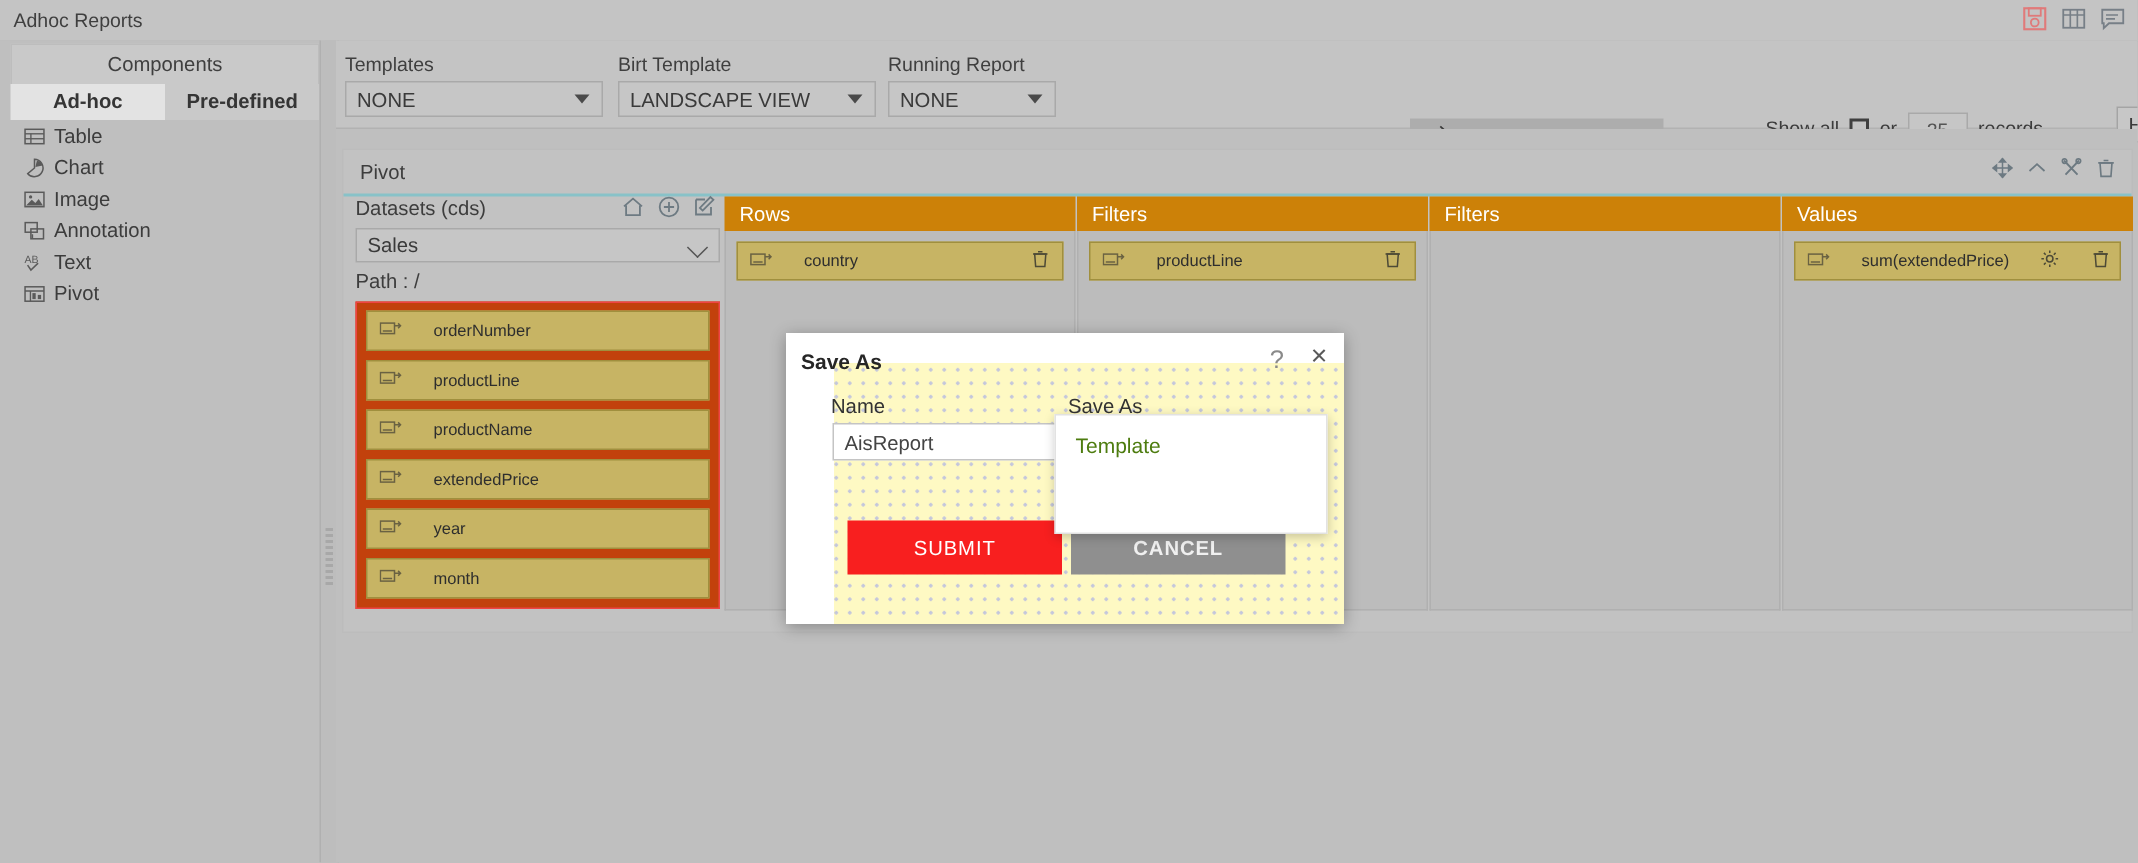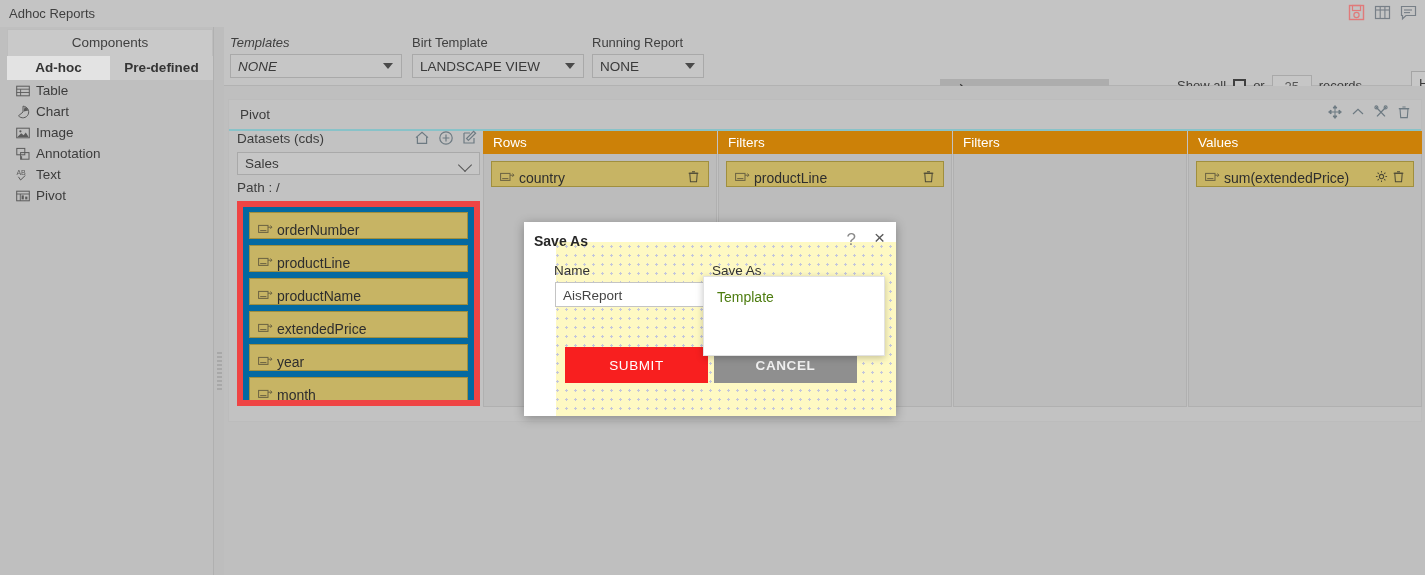--- a/index.html
+++ b/index.html
@@ -130,27 +130,27 @@
     display:flex; align-items:center; position:relative; font-size:13.5px; color:#3a3a3a;
     padding-left:7px; box-sizing:border-box;
   }
   .ds-select .chev {
     position:absolute; right:9px; top:7px; width:9px; height:9px;
     border-right:1.6px solid #555; border-bottom:1.6px solid #555; transform: rotate(45deg);
   }
   .ds-path { margin-top: 5px; font-size: 13.5px; color: #3d3d3d; }
   .ds-colhdr { margin-top: 2px; font-size: 13.5px; color: #3d3d3d; }
   .ds-list {
-    margin-top: 6px; height: 205px; border: 6px solid #ef4444; background: #0369a1;
+    margin-top: 6px; height: 205px; border: 1px solid #ef4444; background: #c2410c;
     overflow: hidden; padding: 5px 6px 0 6px; box-sizing: border-box;
   }
   .chip {
     height: 27px; background: #c7b464; border: 1px solid #a08f3e;
-    display: flex; align-items: flex-end; gap: 4px; padding: 0 8px;
-    font-size: 14px; color: #2e2e2e; margin-bottom: 6px; box-sizing: border-box;
+    display: flex; align-items: center; gap: 21px; padding: 0 8px;
+    font-size: 11px; color: #2e2e2e; margin-bottom: 6px; box-sizing: border-box;
   }
   .chip .chip-label { flex: 1; }
 
   .zone { position: absolute; top: 0; width: 234px; }
   .zone-hdr {
     height: 23px; background: #cc8108; color: #fff; font-size: 13.5px;
     display:flex; align-items:center; padding-left: 10px; box-sizing:border-box;
   }
   .zone-body {
     height: 253px; background: #bcbcbc; border: 1px solid #b0b0b0; border-top: none;
@@ -328,21 +328,21 @@
 
     </div>
   </div>
 
   <div class="splitter">
     <div class="splitter-grip"></div>
   </div>
 
   <div class="toolbar">
 
-    <div class="field-group" style="left:6px; top:8px; width:172px;font-style:italic;">
+    <div class="field-group" style="left:6px; top:8px; width:172px;">
       <span class="field-label">Templates</span>
       <div class="select-box">
         <span>NONE</span>
         <span class="caret"></span>
       </div>
     </div>
 
     <div class="field-group" style="left:188px; top:8px; width:172px;">
       <span class="field-label">Birt Template</span>
       <div class="select-box">

